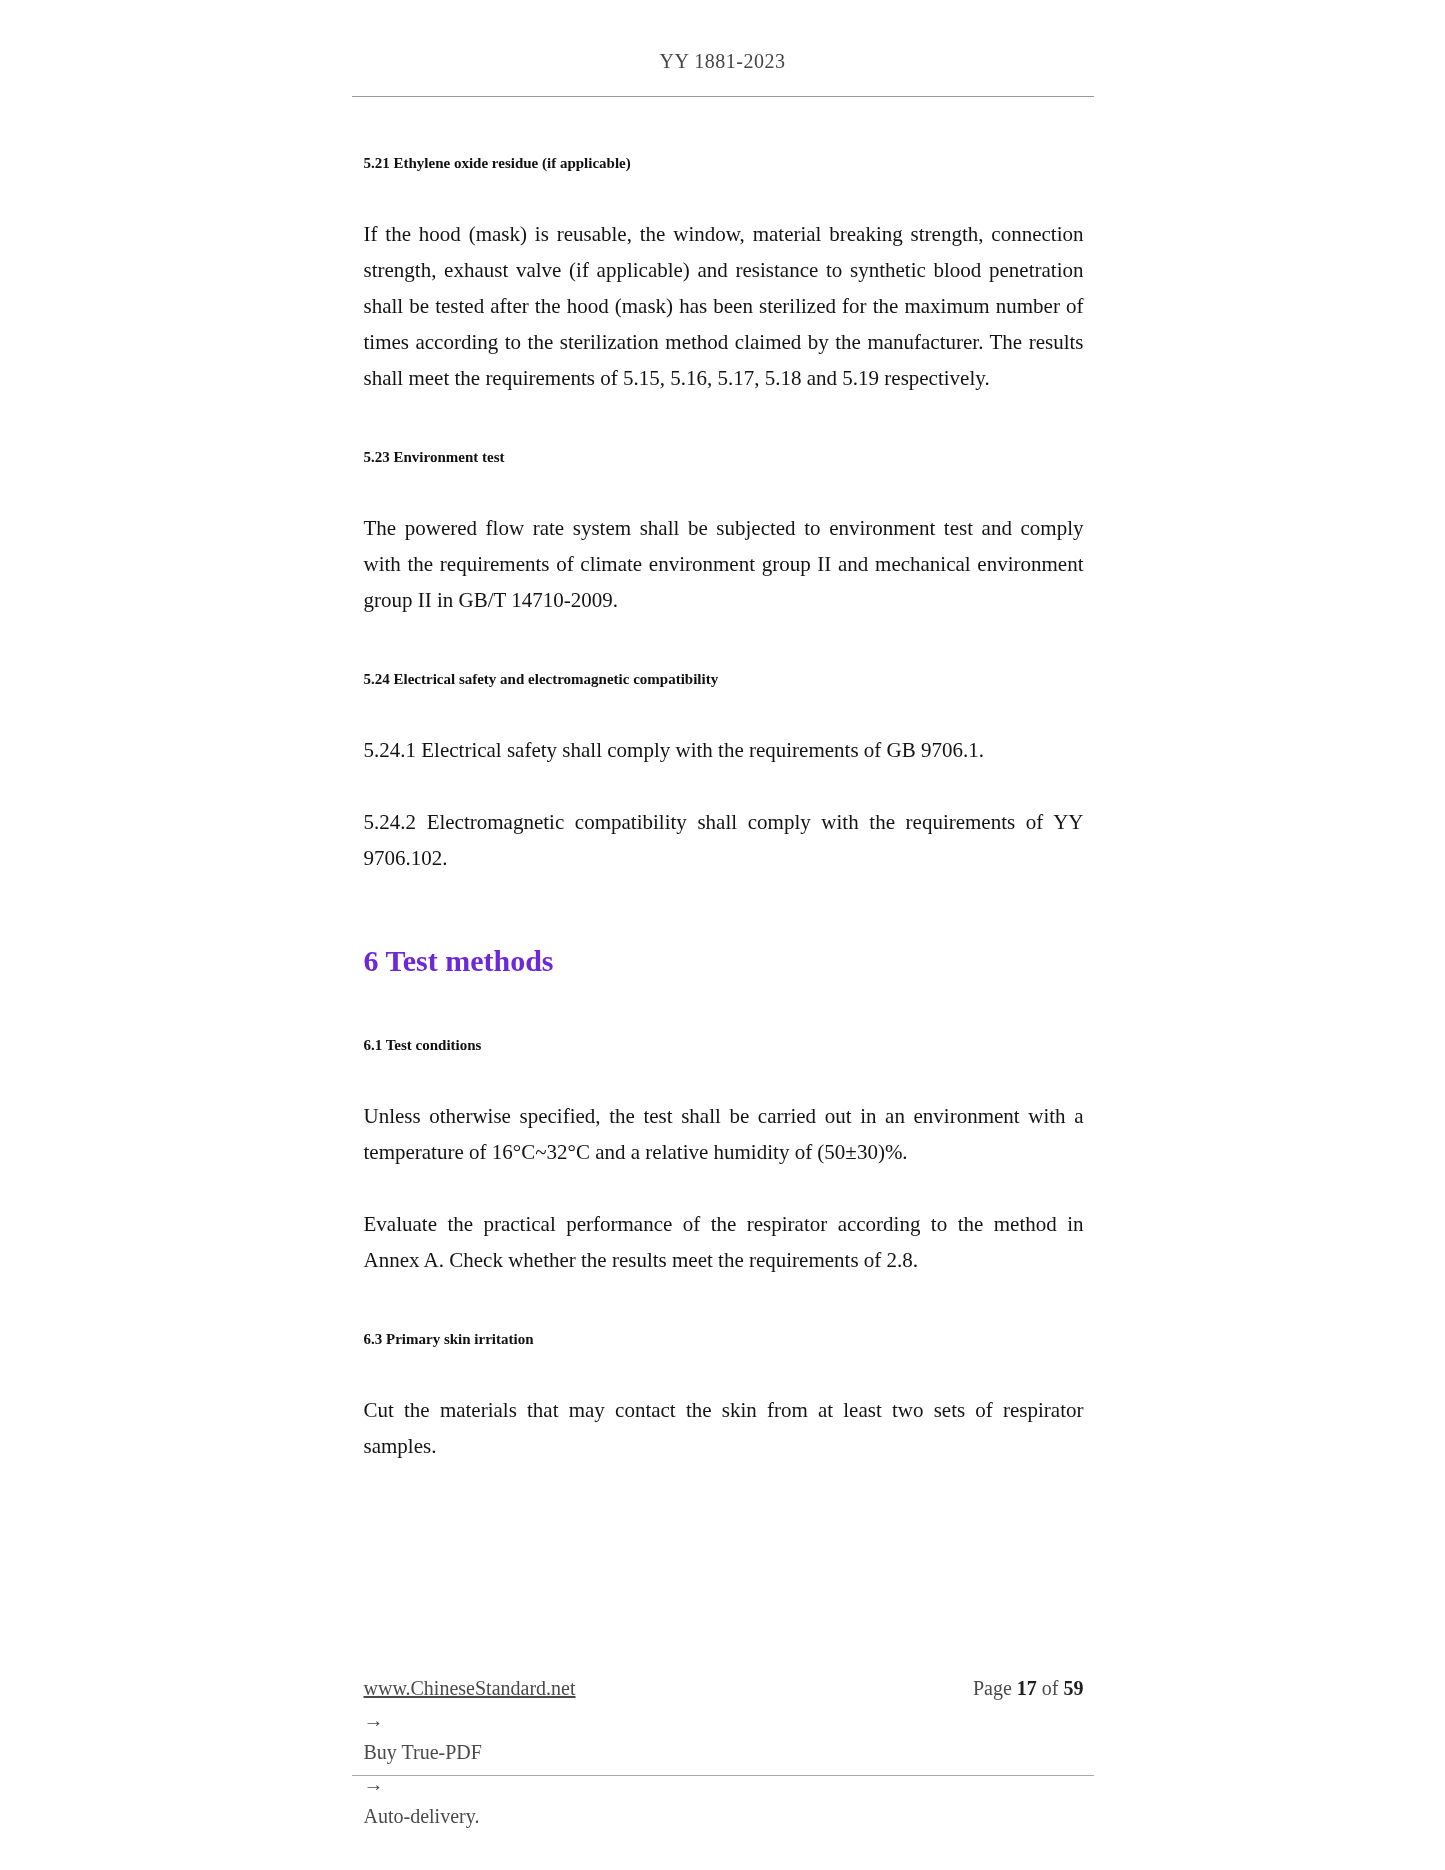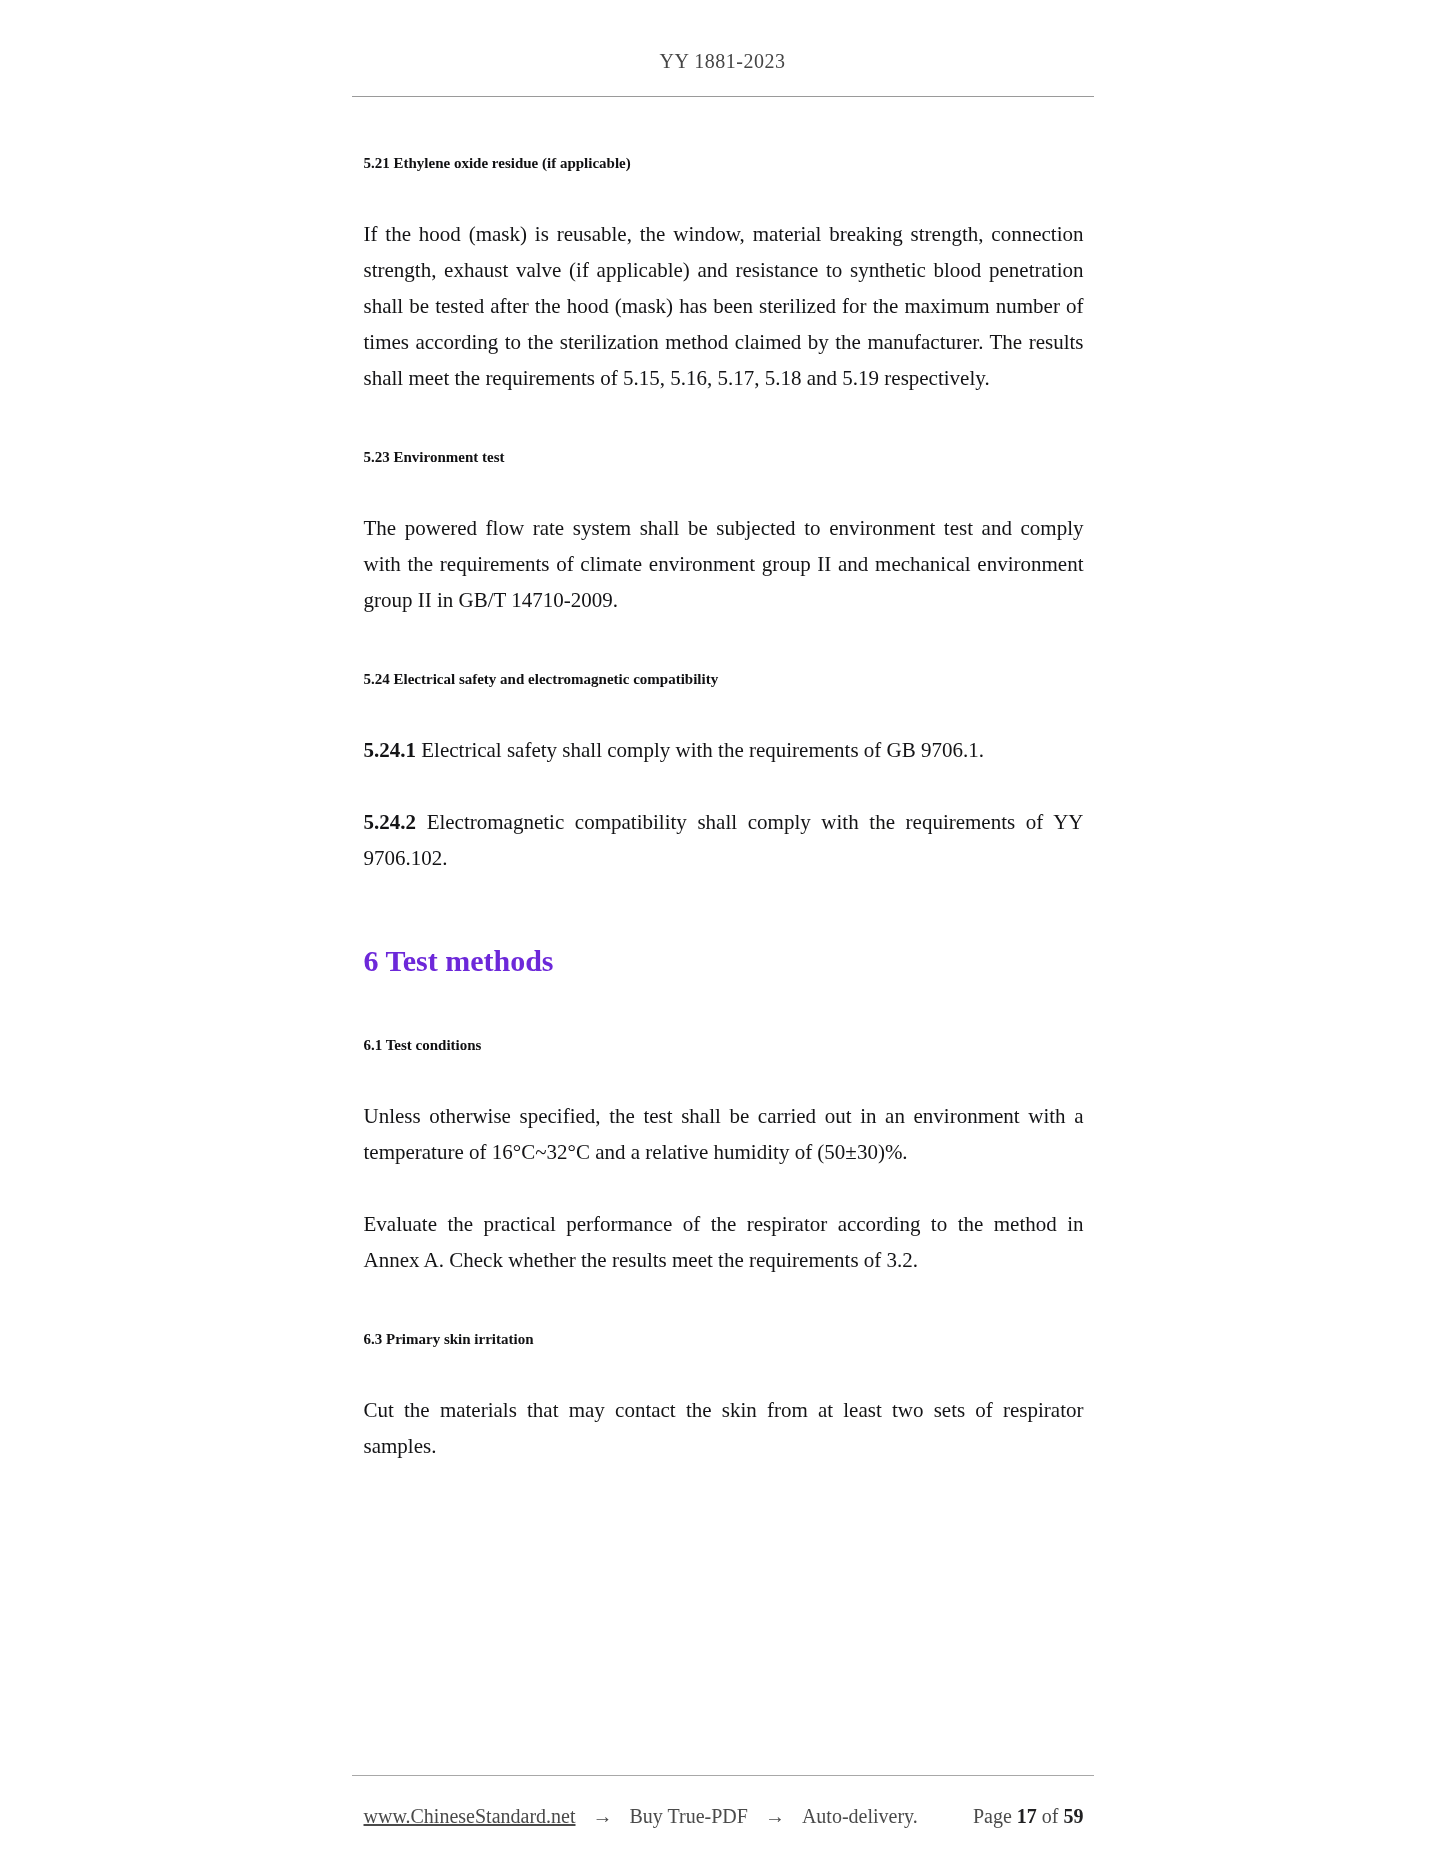--- a/index.html
+++ b/index.html
@@ -45,36 +45,36 @@
     margin: 46px 0 38px 0;
     color: #101012;
   }
   .chap-heading {
     font-size: 30px;
     line-height: 38px;
     font-weight: bold;
     margin: 66px 0 50px 0;
     color: #6d28d9;
   }
-  .clause-label { font-weight: bold; }
+  .clause-label { font-weight: normal; }
   .footer-rule {
     position: absolute;
     left: 248px; right: 248px; bottom: 94px;
     border-top: 1px solid #a8a8a8;
   }
   .doc-footer {
     position: absolute;
     left: 260px; right: 258px; bottom: 42px;
     display: flex;
     justify-content: space-between;
     align-items: baseline;
     font-size: 20px;
     color: #4a4a4a;
   }
-  .footer-left { display: flex; gap: 17px; align-items: baseline; }
+  .footer-left { display: flex; gap: 9px; align-items: baseline; flex-direction: column; }
   .footer-link { color: #4a4a4a; text-decoration: underline; cursor: pointer; }
   .arrow { color: #4a4a4a; }
   .page-indicator { color: #4a4a4a; }
   .page-indicator b { color: #202022; font-weight: bold; }
 </style>
 </head>
 <body>
 
 <div class="page">
 
@@ -92,21 +92,21 @@
 
     <div class="sec-heading">5.24 Electrical safety and electromagnetic compatibility</div>
     <p><span class="clause-label">5.24.1</span> <span>Electrical safety shall comply with the requirements of GB 9706.1.</span></p>
     <p><span class="clause-label">5.24.2</span> <span>Electromagnetic compatibility shall comply with the requirements of YY 9706.102.</span></p>
 
     <div class="chap-heading">6 Test methods</div>
 
     <div class="sec-heading">6.1 Test conditions</div>
     <p>Unless otherwise specified, the test shall be carried out in an environment with a temperature of 16°C~32°C and a relative humidity of (50±30)%.</p>
 
-    <p>Evaluate the practical performance of the respirator according to the method in Annex A. Check whether the results meet the requirements of 3.2.</p>
+    <p>Evaluate the practical performance of the respirator according to the method in Annex A. Check whether the results meet the requirements of 2.8.</p>
 
     <div class="sec-heading">6.3 Primary skin irritation</div>
     <p>Cut the materials that may contact the skin from at least two sets of respirator samples.</p>
 
   </div>
 
   <div class="footer-rule"></div>
 
   <div class="doc-footer">
     <div class="footer-left">

